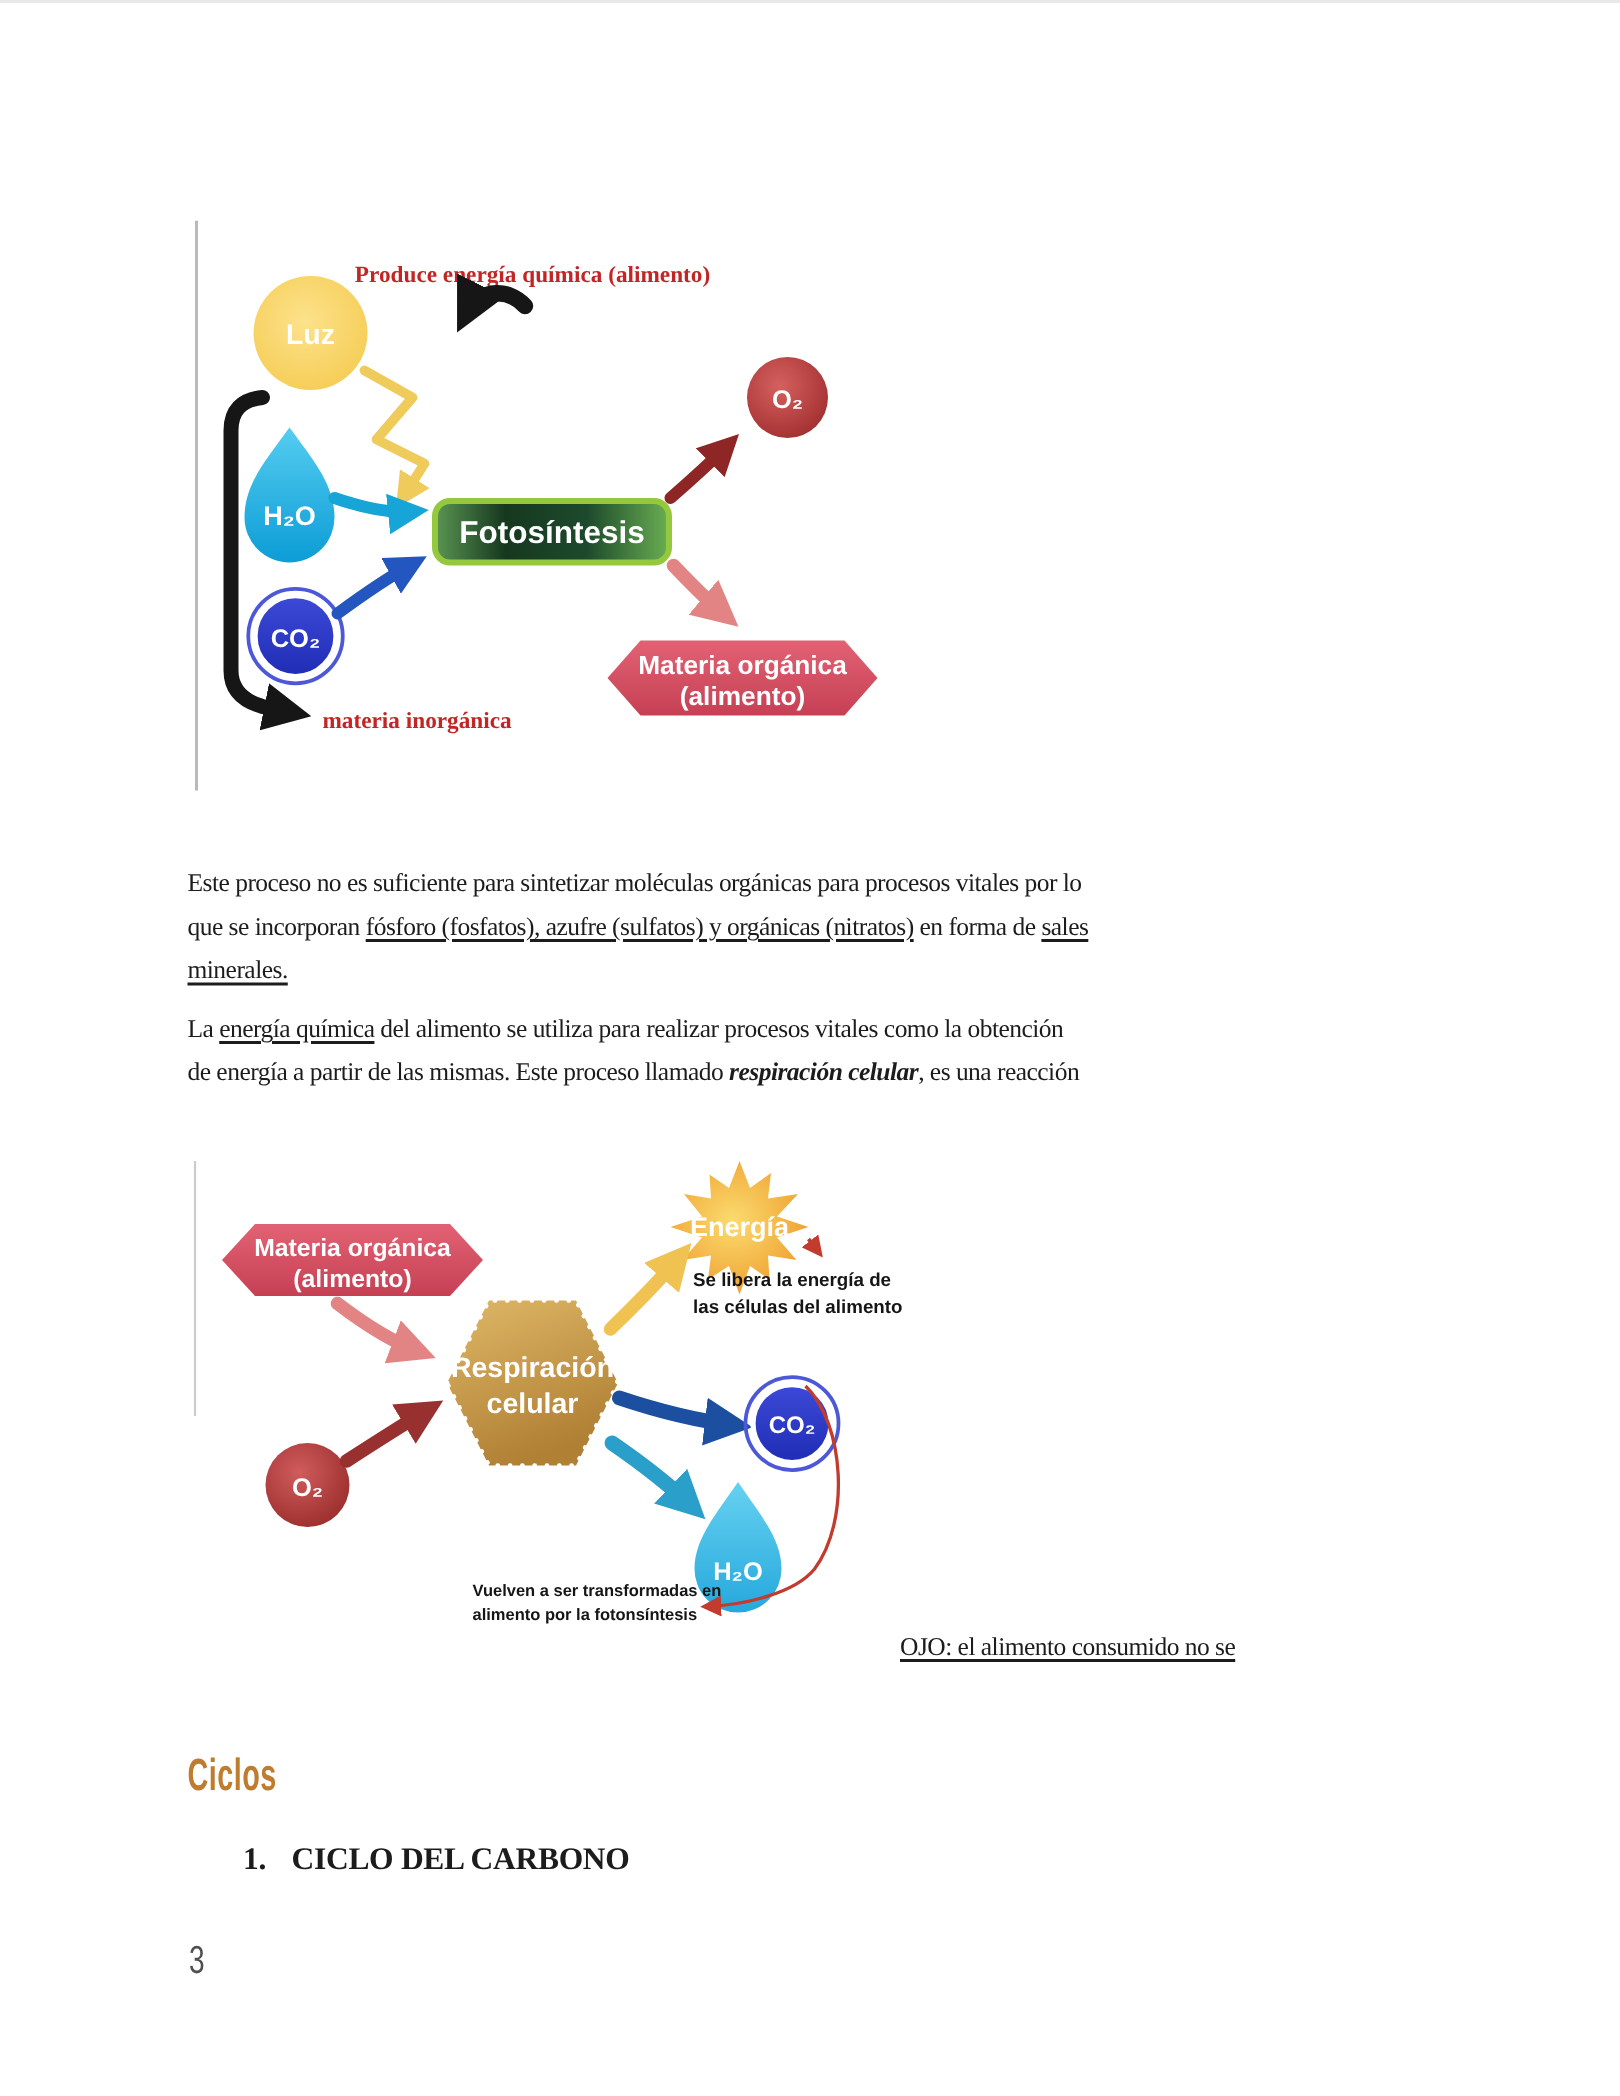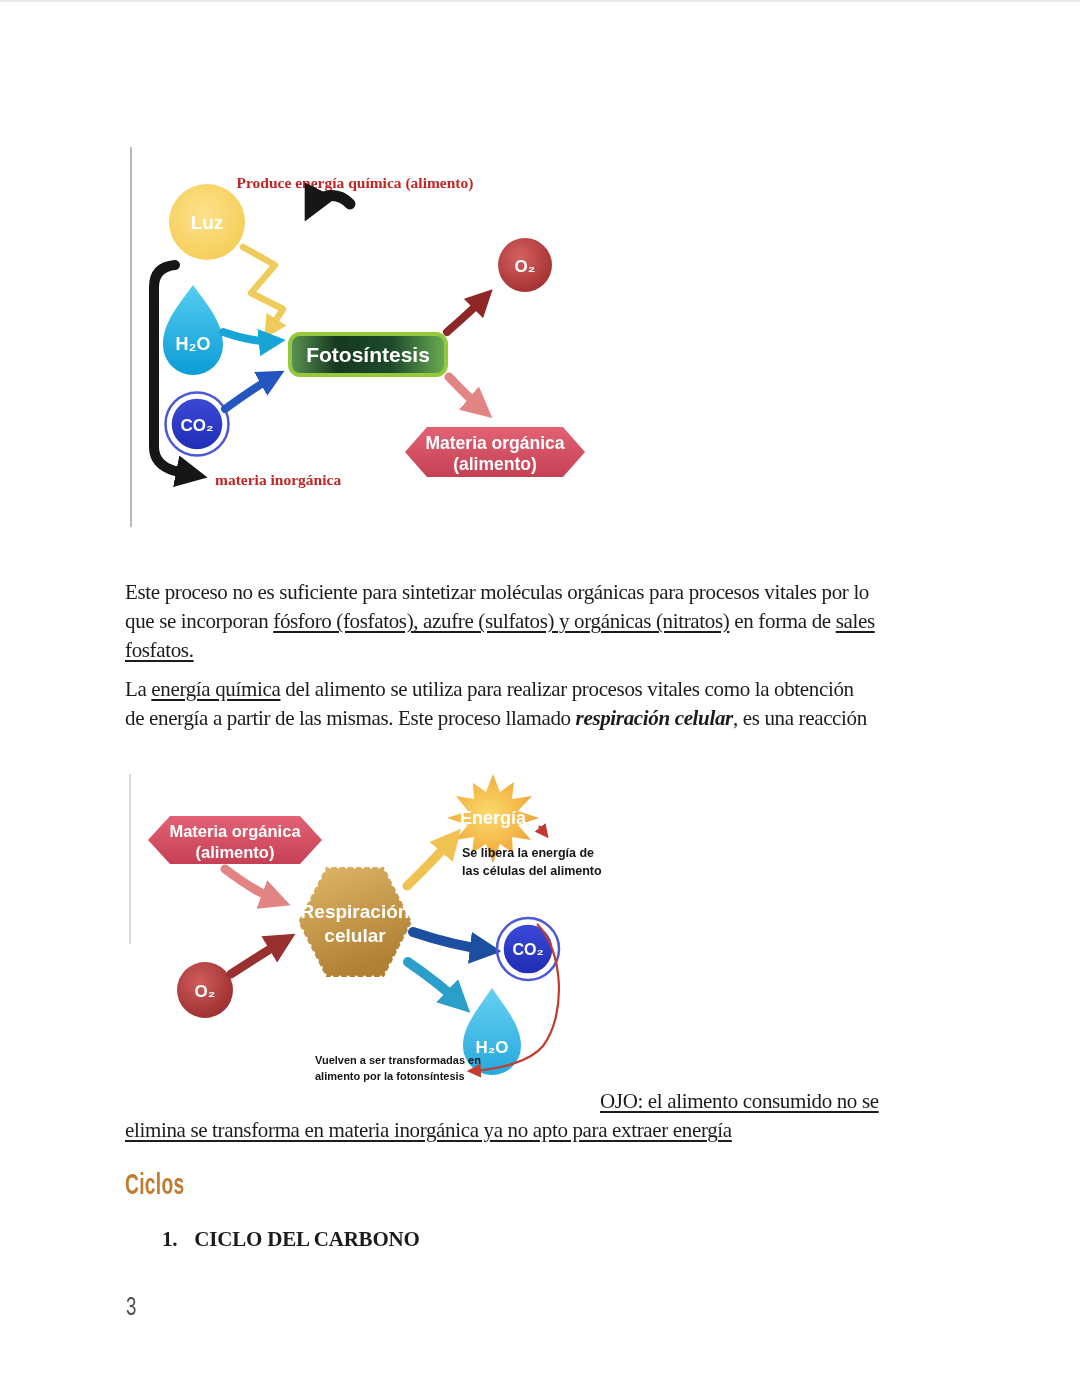--- a/index.html
+++ b/index.html
@@ -3,21 +3,21 @@
 <meta charset="utf-8">
 <style>
   html,body{margin:0;padding:0;background:#e9e9e9;}
   .page{
     position:relative;width:1080px;height:1397px;margin:2px auto;
     background:#ffffff;overflow:hidden;
     font-family:"Liberation Serif",serif;color:var(--text_dark,#1c1c1c);
   }
   .para{
     position:absolute;left:125px;width:870px;
-    font-size:21px;line-height:29px;letter-spacing:-0.35px;
+    font-size:17px;line-height:29px;letter-spacing:-0.35px;
   }
   .u{text-decoration:underline;text-underline-offset:3px;text-decoration-thickness:1.5px;}
   .b{font-weight:bold;font-style:italic;}
   .p1{top:555px;}
   .p2{top:652px;}
   .ojo{top:1064px;text-indent:475px;}
   .ojo .noindent{display:inline-block;text-indent:0;}
   .ciclos{
     position:absolute;left:125px;top:1165px;
     font-family:"Liberation Sans",sans-serif;font-weight:bold;font-size:30px;
@@ -131,21 +131,21 @@
     <polygon points="280,305 302,280 438,280 460,305 438,330 302,330" fill="url(#gHexRose)"></polygon>
     <text class="svg-node" x="370" y="302" font-size="17.5" text-anchor="middle">Materia orgánica</text>
     <text class="svg-node" x="370" y="323" font-size="17.5" text-anchor="middle">(alimento)</text>
 
     <text class="red-note" x="90" y="338" font-size="15.5">materia inorgánica</text>
   </svg>
 
   <p class="para p1">
     <span>Este proceso no es suficiente para sintetizar moléculas orgánicas para procesos vitales por lo</span><br>
     <span>que se incorporan </span><span class="u">fósforo (fosfatos), azufre (sulfatos) y orgánicas (nitratos)</span><span> en forma de </span><span class="u">sales</span><br>
-    <span class="u">fosfatos.</span>
+    <span class="u">minerales.</span>
   </p>
 
   <p class="para p2">
     <span>La </span><span class="u">energía química</span><span> del alimento se utiliza para realizar procesos vitales como la obtención</span><br>
     <span>de energía a partir de las mismas. Este proceso llamado </span><span class="b">respiración celular</span><span>, es una reacción</span><br>
   </p>
 
   <svg class="d2" width="500" height="315" viewBox="0 0 500 315">
     <defs>
       <linearGradient id="gHexTan" x1="0" y1="0" x2="0.4" y2="1">
@@ -224,21 +224,20 @@
     <text class="svg-node" x="367" y="279" font-size="17" text-anchor="middle">H₂O</text>
 
     <path d="M 412 150 C 438 175 442 240 418 272 C 405 288 372 296 346 297" fill="none" stroke="#c23b2e" stroke-width="2.2" marker-end="url(#mk-thinred)"></path>
 
     <text class="small-note" x="190" y="290" font-size="11">Vuelven a ser transformadas en</text>
     <text class="small-note" x="190" y="306" font-size="11">alimento por la fotonsíntesis</text>
   </svg>
 
   <p class="para ojo">
     <span class="u">OJO: el alimento consumido no se</span><br>
-    <span class="u noindent">elimina se transforma en materia inorgánica ya no apto para extraer energía</span>
   </p>
 
   <h2 class="ciclos" style="margin:0;">Ciclos</h2>
 
   <div class="list-item">
     <span class="num">1.</span>
     <span>CICLO DEL CARBONO</span>
   </div>
 
   <div class="pagenum">3</div>

